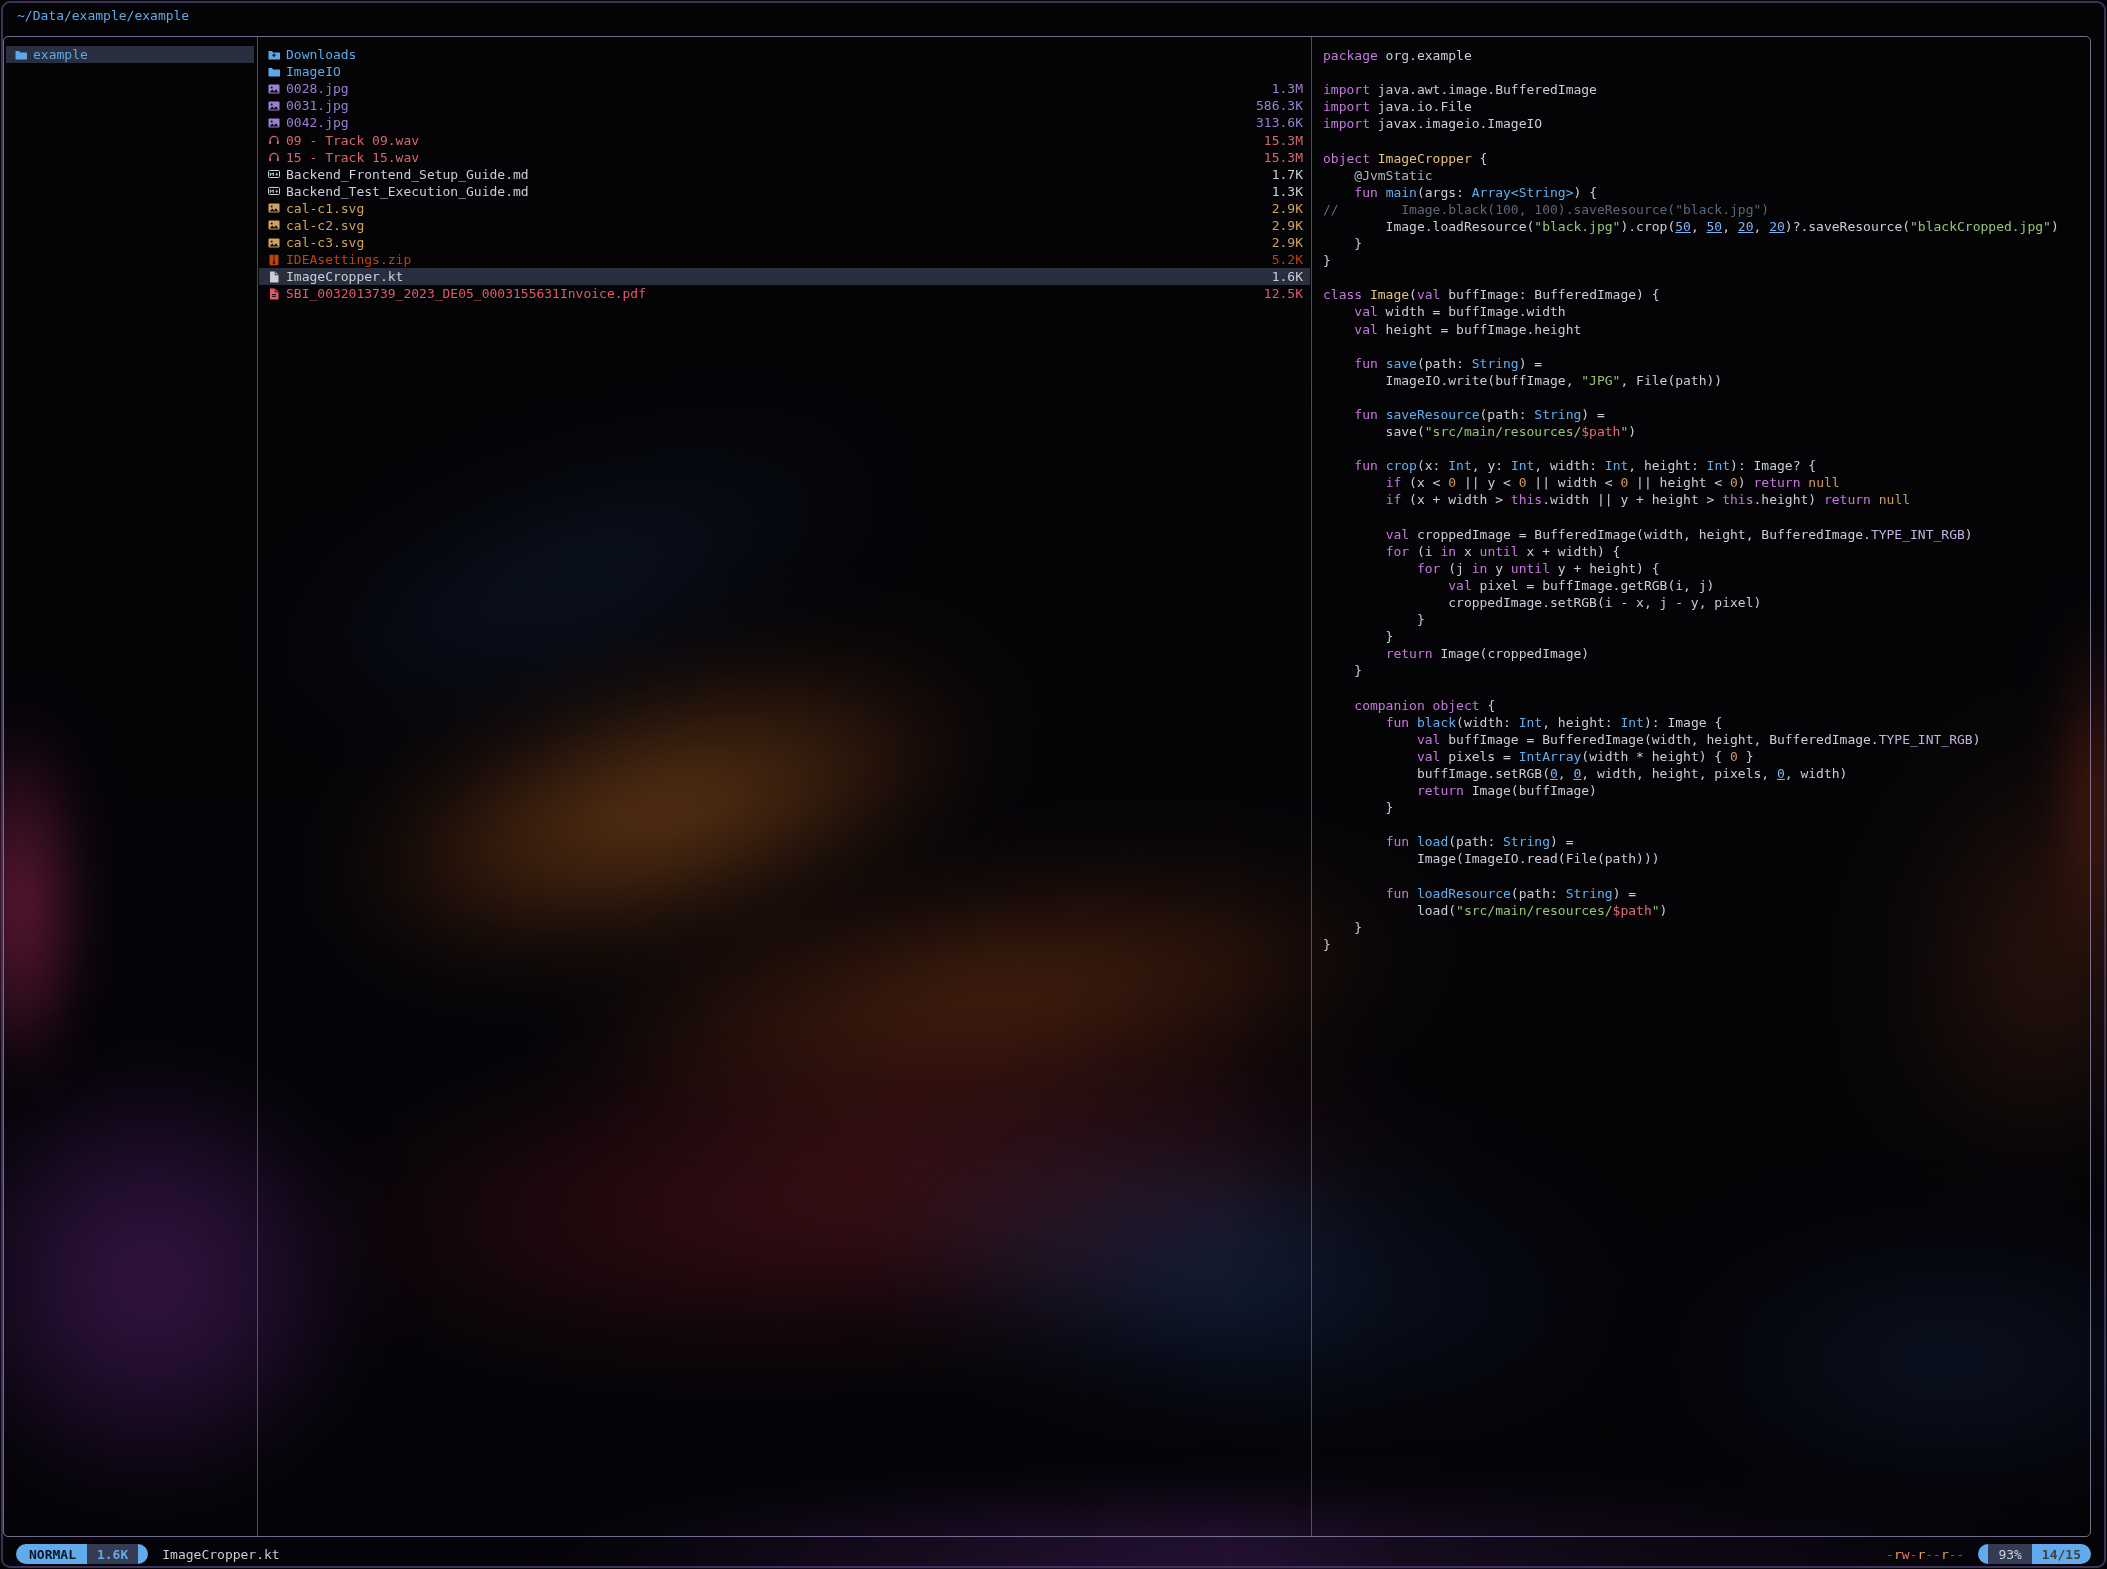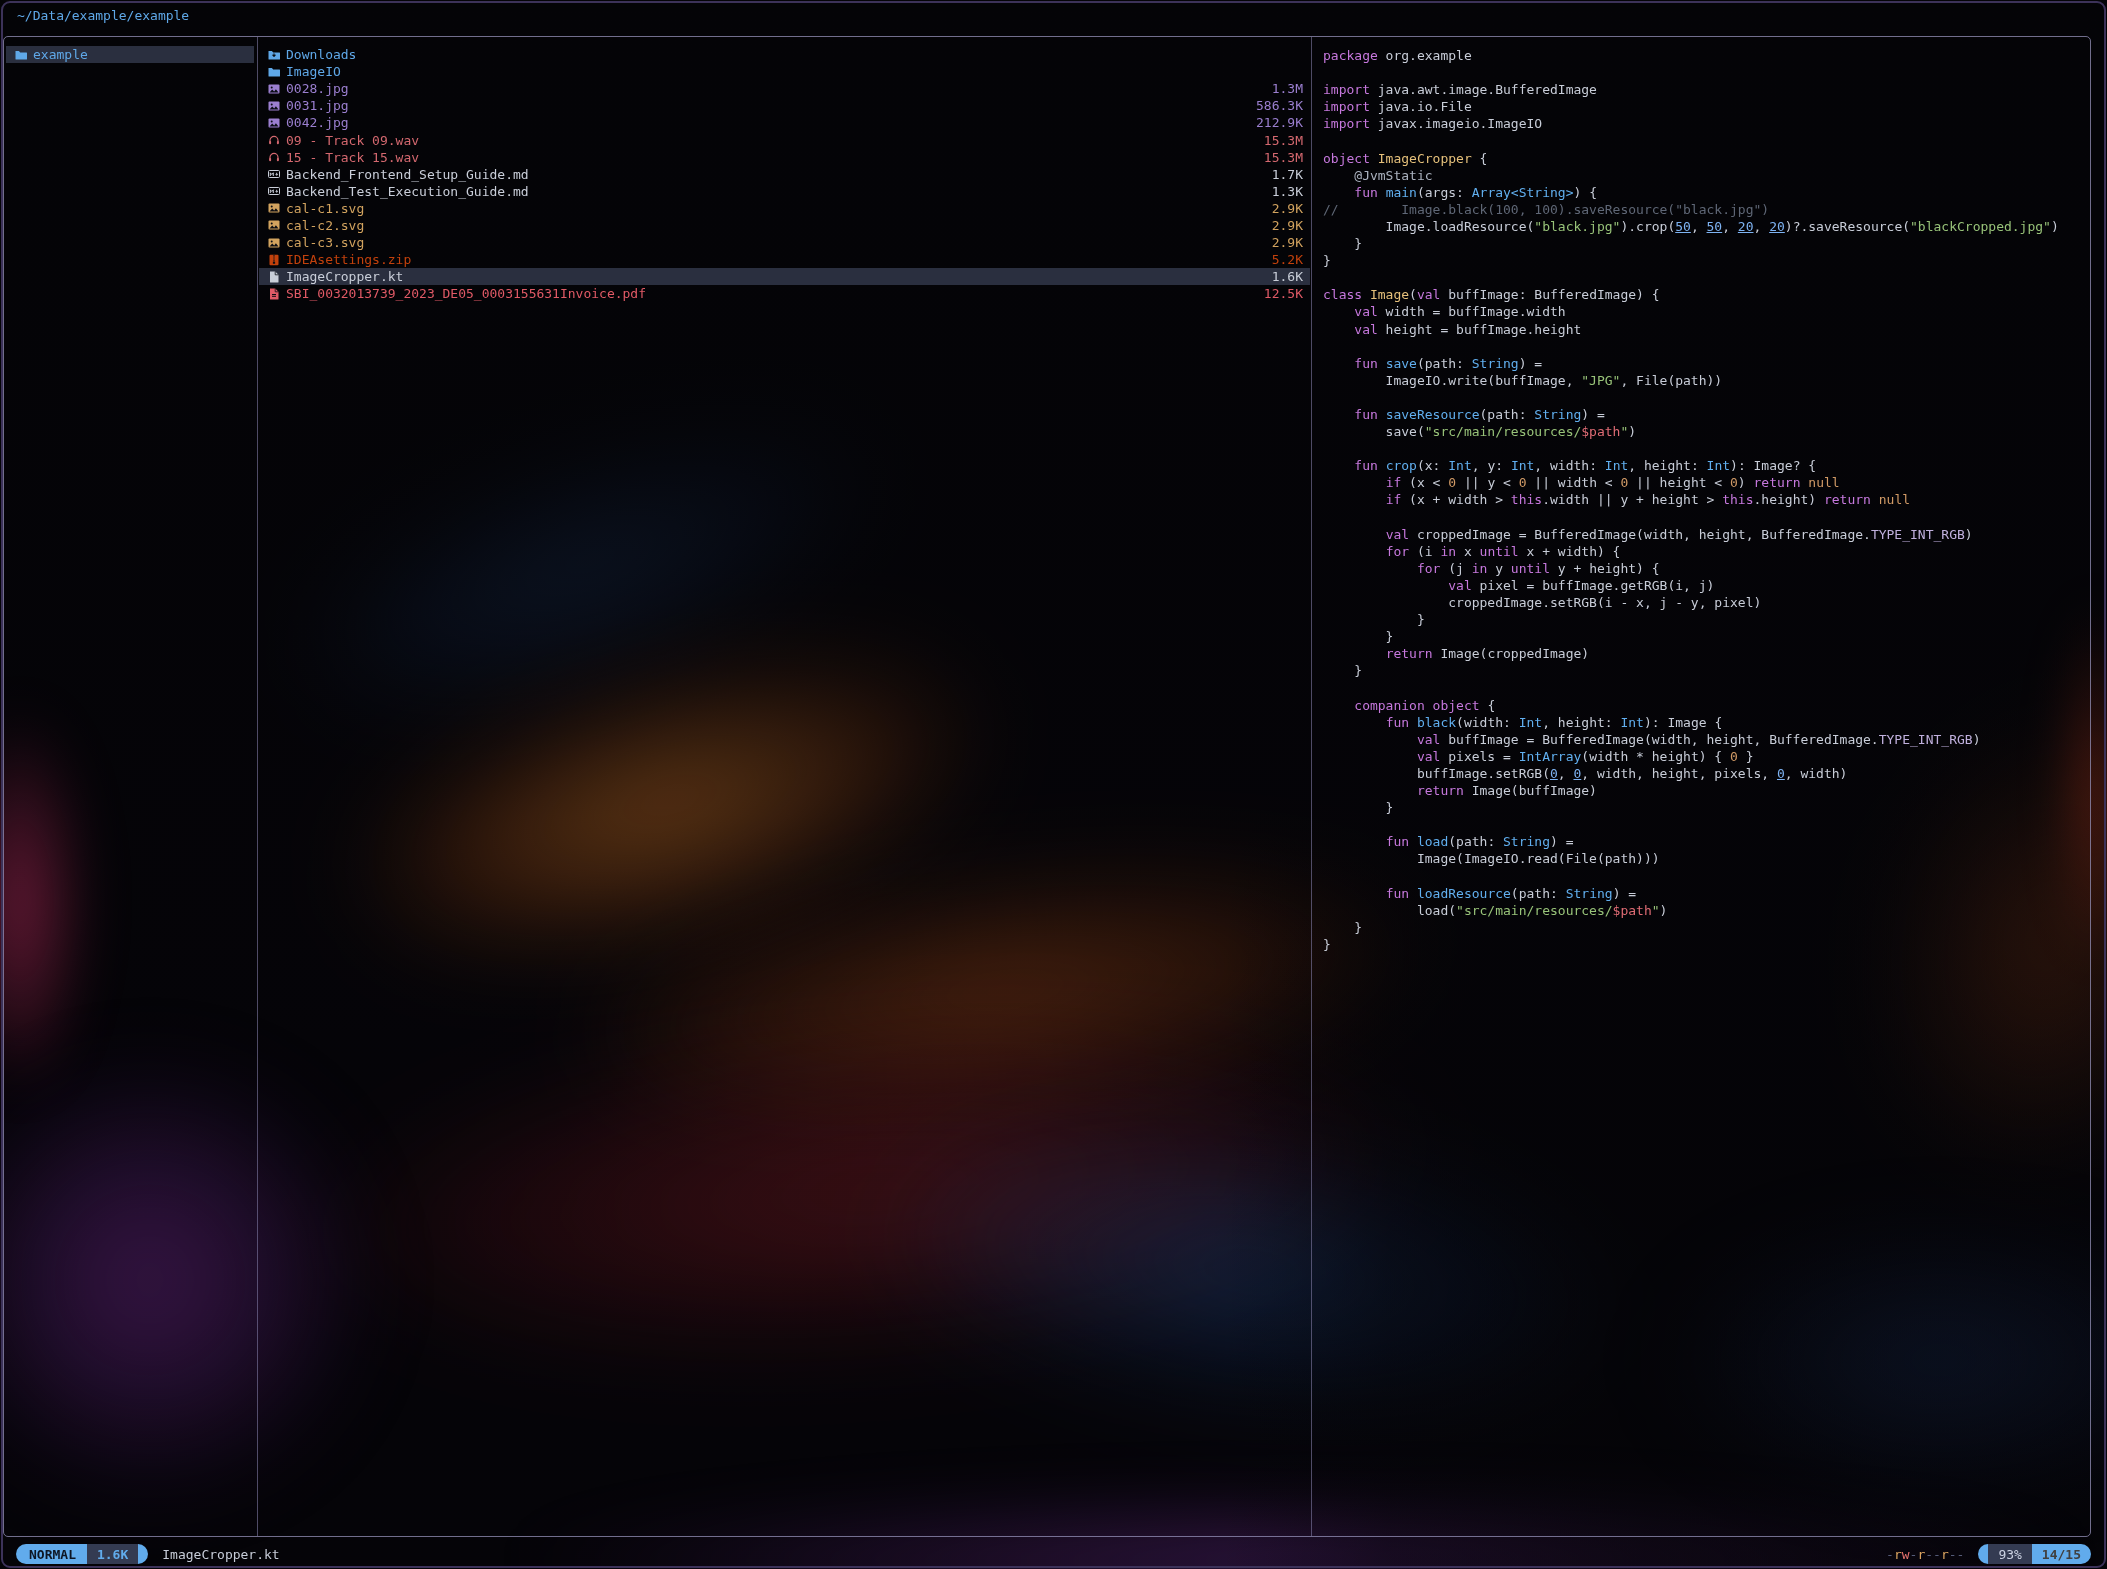--- a/index.html
+++ b/index.html
@@ -154,21 +154,21 @@
           </div>
           <div class="row c-violet">
             <span class="ic">
               <svg width="12" height="12" viewBox="0 0 12 12">
                 <rect x=".5" y="1.5" width="11" height="9" rx="1" fill="currentColor"></rect>
                 <circle cx="3.7" cy="4.4" r="1" fill="#0a0d14"></circle>
                 <path d="M1.5 9.4l2.7-3 2 2.1 1.7-2.3 2.6 3.2z" fill="#0a0d14"></path>
               </svg>
             </span>
             <span class="nm">0042.jpg</span>
-            <span class="sz">212.9K</span>
+            <span class="sz">313.6K</span>
           </div>
           <div class="row c-red">
             <span class="ic">
               <svg width="12" height="12" viewBox="0 0 12 12">
                 <path d="M2 8.2V6.4a4 4 0 0 1 8 0v1.8" stroke="currentColor" stroke-width="1.2" fill="none" stroke-linecap="round"></path>
                 <rect x="1.1" y="6.9" width="2" height="3.4" rx="1" fill="currentColor"></rect>
                 <rect x="8.9" y="6.9" width="2" height="3.4" rx="1" fill="currentColor"></rect>
               </svg>
             </span>
             <span class="nm">09 - Track 09.wav</span>

